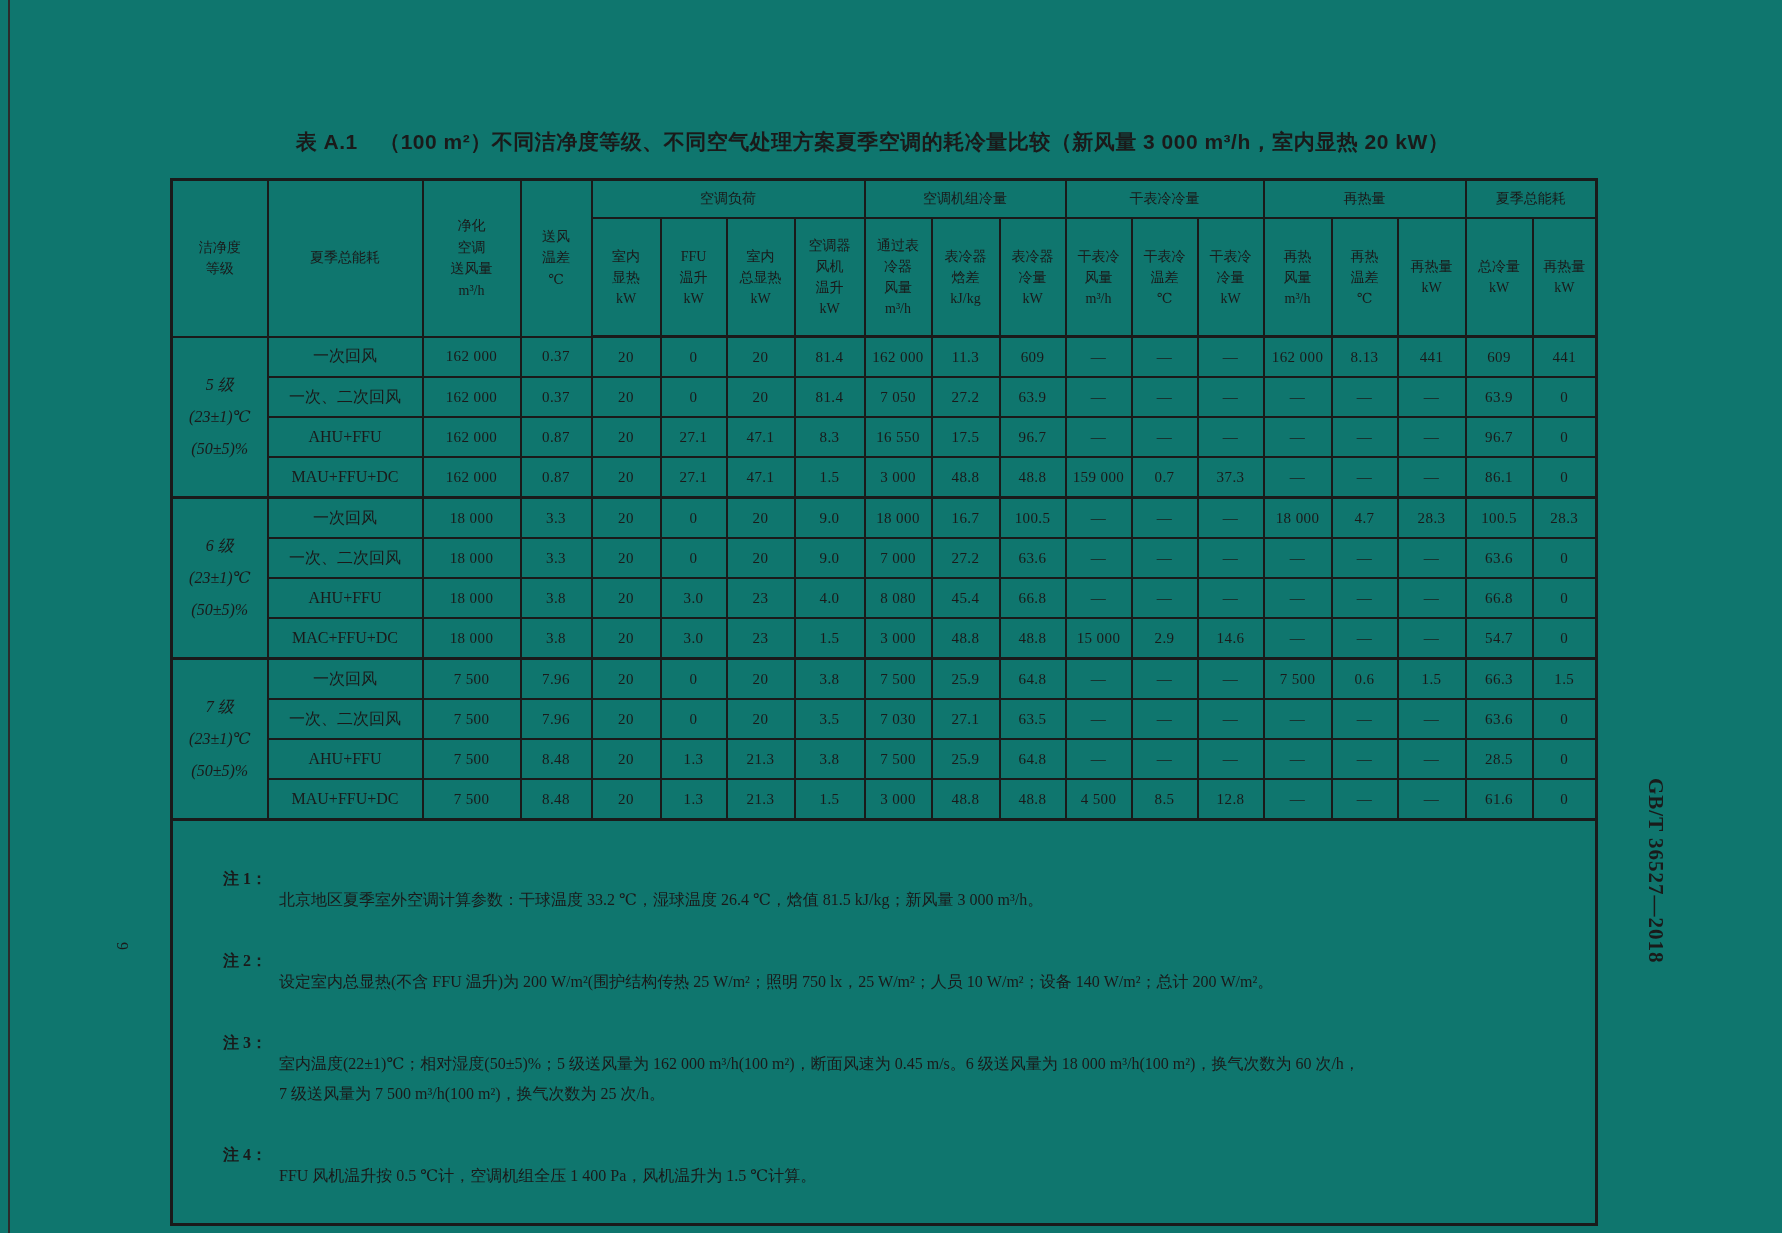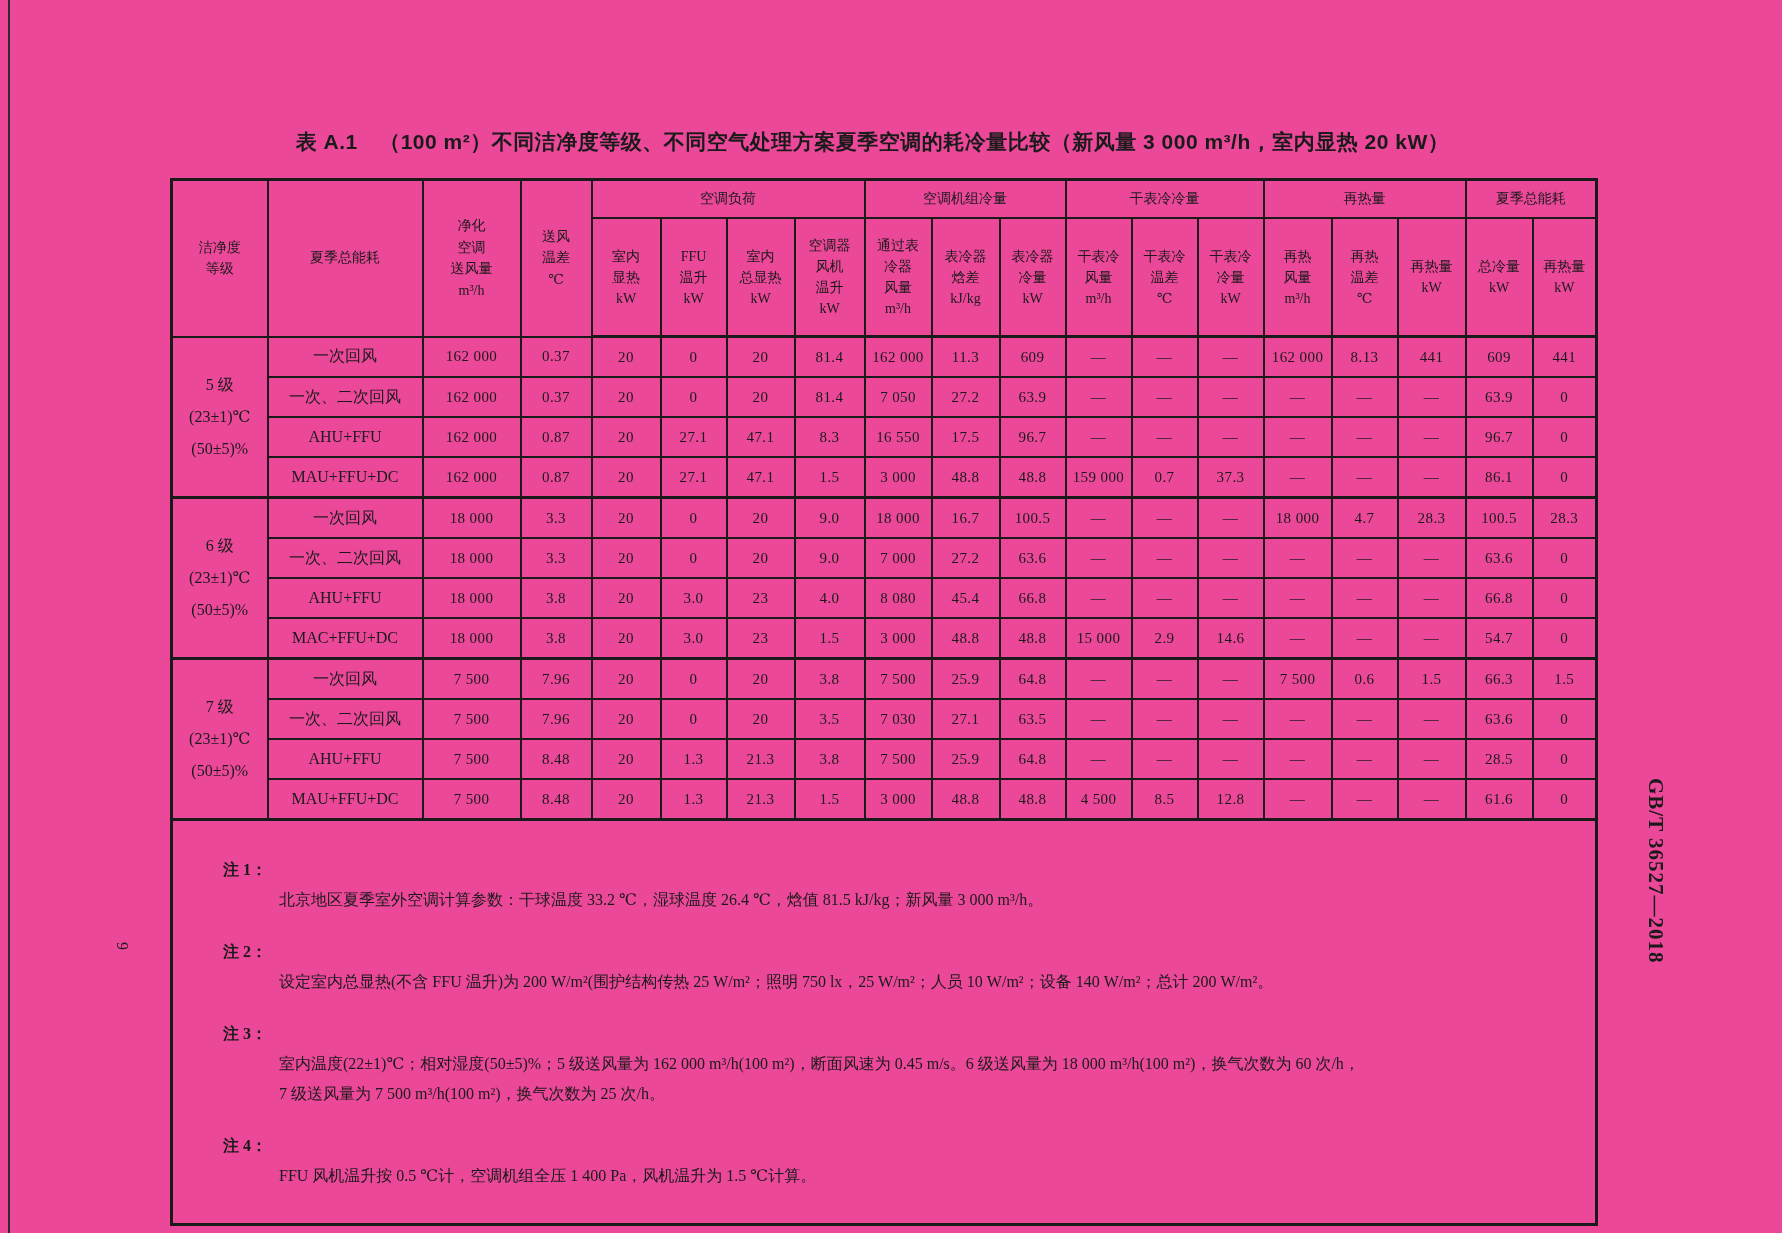--- a/index.html
+++ b/index.html
@@ -1,39 +1,39 @@
 <!DOCTYPE html>
 <html><head>
 <meta charset="utf-8">
 <style>
   html,body{margin:0;padding:0;background:#e8e8e8;}
-  .page{position:relative;width:1782px;height:1233px;background:#ec4899;overflow:hidden;
+  .page{position:relative;width:1782px;height:1233px;background:#0f766e;overflow:hidden;
         font-family:"Liberation Serif","DejaVu Serif",serif;color:#1a1a1a;}
   .scan-edge{position:absolute;left:8px;top:0;width:2px;height:1233px;background:#2b2b2b;}
   .title{position:absolute;top:128px;left:150px;width:1445px;text-align:center;
          font-family:"Liberation Sans","DejaVu Sans",sans-serif;font-weight:bold;font-size:21px;
          letter-spacing:0.5px;white-space:nowrap;}
   table.main{position:absolute;left:170px;top:178px;width:1425px;border-collapse:collapse;
              table-layout:fixed;border:3px solid #1a1a1a;}
   th,td{border:2px solid #1a1a1a;text-align:center;vertical-align:middle;
         white-space:pre-line;padding:0 2px;font-weight:normal;overflow:hidden;}
   thead th{font-size:14px;}
   tr.group-row th{height:36px;}
   tr.sub-row th{height:116px;line-height:1.5;border-bottom:3px solid #1a1a1a;}
   th.span-head{line-height:1.55;}
   tbody td{height:38px;}
   tr.thick-top td{border-top:3px solid #1a1a1a;}
-  td.group-label{font-size:16px;line-height:2.0;}
+  td.group-label{font-size:16px;line-height:2.0;font-style:italic;}
   td.scheme-cell{font-size:16px;margin-top:40px;}
   td.num-cell{font-size:15px;letter-spacing:0.4px;}
   td.notes-cell{border-top:3px solid #1a1a1a;text-align:left;vertical-align:top;
                 height:170px;padding:16px 24px 10px 0;}
   .note{position:relative;padding-left:106px;font-size:16px;line-height:1.85;
         white-space:pre-line;margin-bottom:5px;}
-  .note-label{position:absolute;left:50px;top:0;font-weight:bold;white-space:nowrap;}
+  .note-label{position:absolute;left:50px;top:9px;font-weight:bold;white-space:nowrap;}
   .side-label{position:absolute;left:1668px;top:778px;transform:rotate(90deg);
               transform-origin:left top;font-weight:bold;font-size:21px;letter-spacing:1px;
               white-space:nowrap;}
   .page-number{position:absolute;left:131px;top:942px;transform:rotate(90deg);
                transform-origin:left top;font-size:16px;}
 </style>
 </head>
 <body>
 
 <div class="page">

